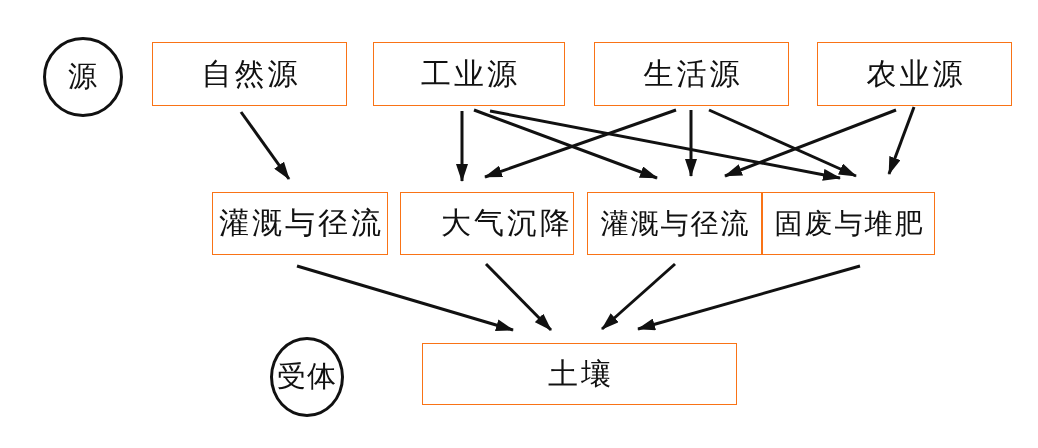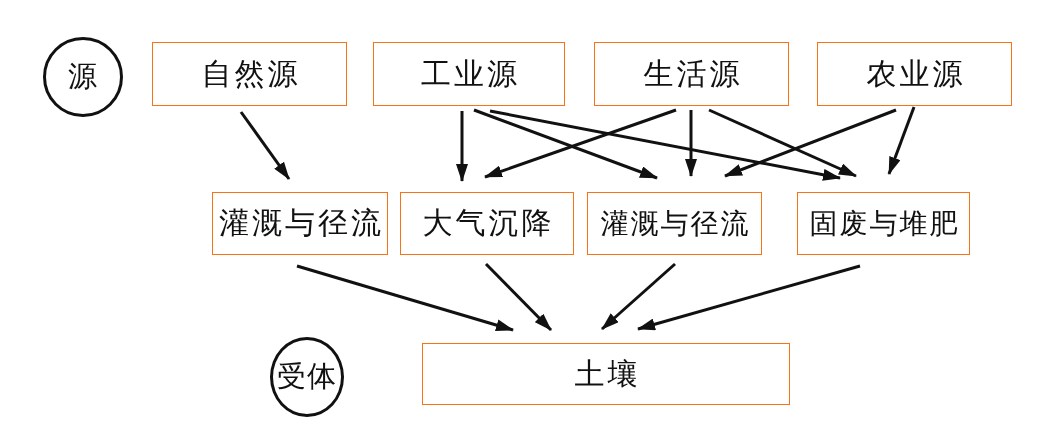--- a/index.html
+++ b/index.html
@@ -59,25 +59,25 @@
   .c-source   { left: 43px;  top: 37px;  width: 80px; height: 80px; }
   .c-pathway  { left: 93px;  top: 184px; width: 88px; height: 76px; }
   .c-receptor { left: 270px; top: 337px; width: 74px; height: 80px; }
   
   .n-natural      { left: 152px; top: 42px; width: 195px; height: 64px; }
   .n-industrial   { left: 373px; top: 42px; width: 192px; height: 64px; }
   .n-domestic     { left: 594px; top: 42px; width: 195px; height: 64px; }
   .n-agricultural { left: 817px; top: 42px; width: 195px; height: 64px; }
   
   .n-parent { left: 212px; top: 192px; width: 176px; height: 63px; }
-  .n-atmo   { left: 400px; top: 192px; width: 174px; height: 63px; }
+  .n-atmo   { left: 400px; top: 192px; width: 174px; height: 63px; justify-content: flex-end; }
   .n-irri   { left: 587px; top: 192px; width: 175px; height: 63px; font-family: Liberation Serif, serif; }
-  .n-solid  { left: 797px; top: 192px; width: 173px; height: 63px; }
+  .n-solid  { left: 762px; top: 192px; width: 173px; height: 63px; }
   
-  .n-soil { left: 422px; top: 343px; width: 368px; height: 62px; }
+  .n-soil { left: 422px; top: 343px; width: 315px; height: 62px; }
 </style>
 </head>
 <body>
 
 <div class="canvas">
 
   <svg class="edge-layer" width="1038" height="448" viewBox="0 0 1038 448" xmlns="http://www.w3.org/2000/svg">
     <defs>
       <marker id="arrowhead" markerWidth="18" markerHeight="12" refX="17" refY="6" orient="auto" markerUnits="userSpaceOnUse">
         <path d="M0,0 L18,6 L0,12 Z" fill="#111111"></path>

